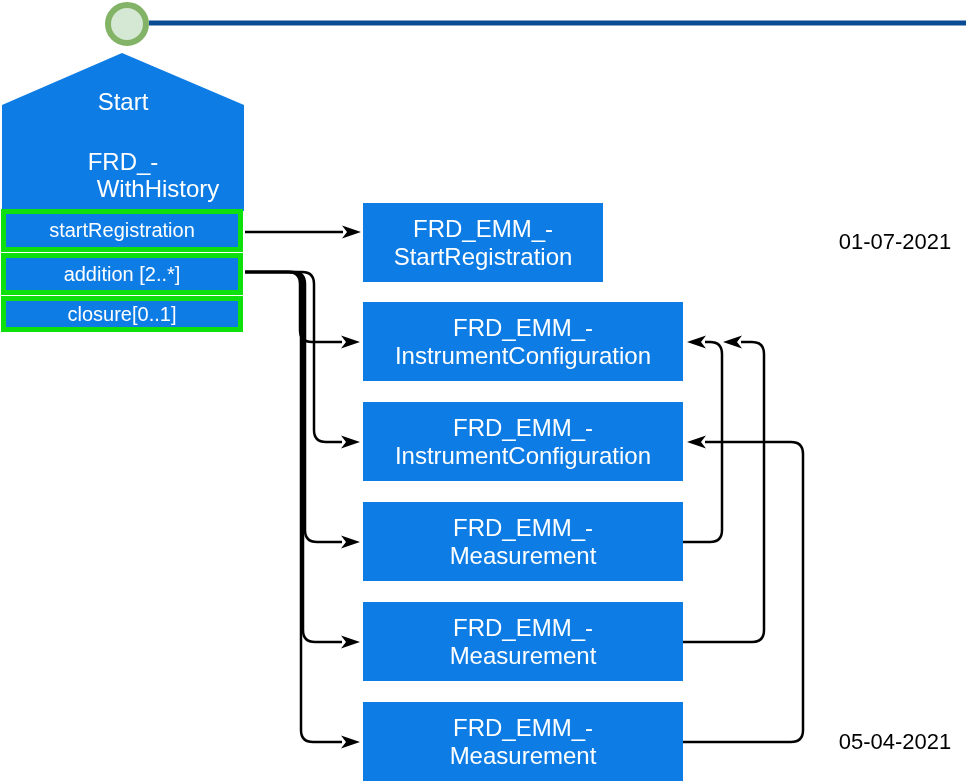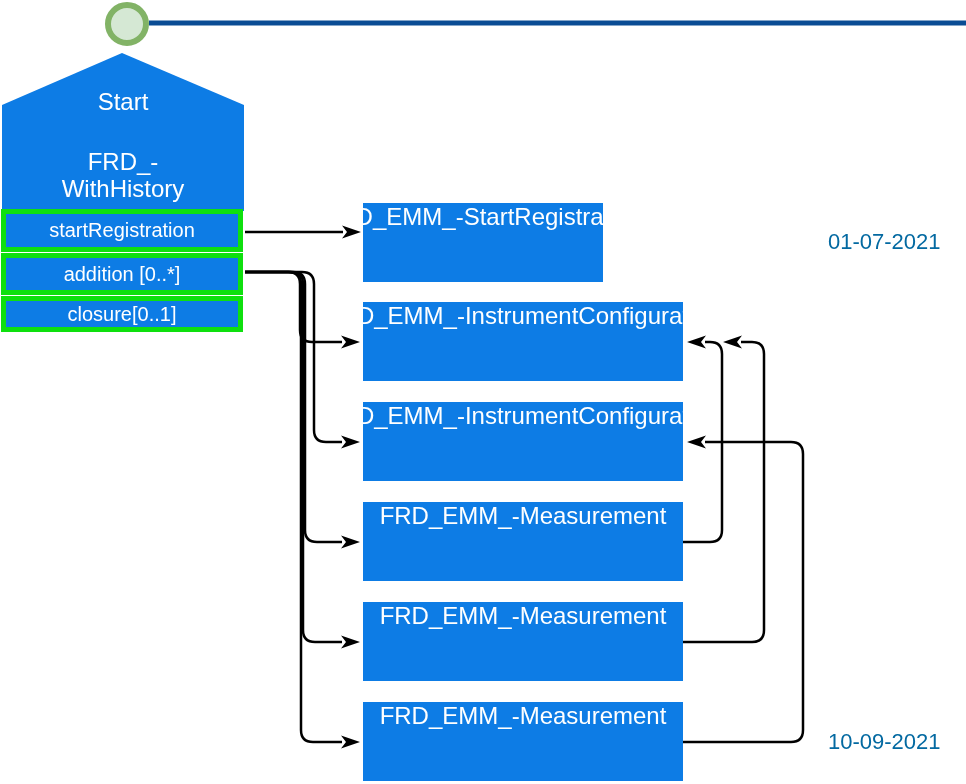--- a/index.html
+++ b/index.html
@@ -51,34 +51,35 @@
   
   .event-box {
     position: absolute;
     height: 79px;
     background: #0d7ce5;
     color: #ffffff;
     font-size: 24px;
     line-height: 28px;
     text-align: center;
     display: flex;
-    flex-direction: row;
+    flex-direction: column;
     justify-content: center;
     z-index: 2;
   }
 
   
   .date-label {
     position: absolute;
     left: 828px;
     width: 134px;
     height: 26px;
-    color: #0369a1;
+    color: #000000;
     font-size: 22px;
     line-height: 26px;
+    text-align: center;
     z-index: 2;
   }
 
   .conn {
     fill: none;
     stroke: #000000;
     stroke-width: 2.5;
   }
 </style>
 </head>
@@ -106,24 +107,24 @@
     <path class="conn" marker-end="url(#arw)" d="M245,272 H291 Q303,272 303,284 V630 Q303,642 315,642 H342"></path>
     <path class="conn" marker-end="url(#arw)" d="M245,272 H289 Q301,272 301,284 V730 Q301,742 313,742 H342"></path>
 
     <path class="conn" marker-end="url(#arw)" d="M683,542 H710 Q722,542 722,530 V354 Q722,342 710,342 H705"></path>
     <path class="conn" marker-end="url(#arw)" d="M683,642 H752 Q764,642 764,630 V354 Q764,342 752,342 H741"></path>
     <path class="conn" marker-end="url(#arw)" d="M683,742 H791 Q803,742 803,730 V454 Q803,442 791,442 H705"></path>
   </svg>
 
   <div class="pent-label" style="top:88px;">Start</div>
   <div class="pent-label" style="top:148px;">FRD_-</div>
-  <div class="pent-label" style="top:175px;">WithHistory</div>
+  <div class="pent-label" style="top:175px;margin-left:35px;">WithHistory</div>
 
   <div class="port" style="top:209px; height:33px; line-height:33px;">startRegistration</div>
-  <div class="port" style="top:253px; height:32px; line-height:32px;">addition [0..*]</div>
+  <div class="port" style="top:253px; height:32px; line-height:32px;">addition [2..*]</div>
   <div class="port muted" style="top:296px; height:26px; line-height:26px;">closure[0..1]</div>
 
   <div class="event-box" style="left:363px; top:203px; width:240px;">
     <span>FRD_EMM_-</span>
     <span>StartRegistration</span>
   </div>
   <div class="event-box" style="left:363px; top:302px; width:320px;">
     <span>FRD_EMM_-</span>
     <span>InstrumentConfiguration</span>
   </div>
@@ -138,15 +139,15 @@
   <div class="event-box" style="left:363px; top:602px; width:320px;">
     <span>FRD_EMM_-</span>
     <span>Measurement</span>
   </div>
   <div class="event-box" style="left:363px; top:702px; width:320px;">
     <span>FRD_EMM_-</span>
     <span>Measurement</span>
   </div>
 
   <div class="date-label" style="top:229px;">01-07-2021</div>
-  <div class="date-label" style="top:729px;">10-09-2021</div>
+  <div class="date-label" style="top:729px;">05-04-2021</div>
 
 </div>
 
 </body></html>

